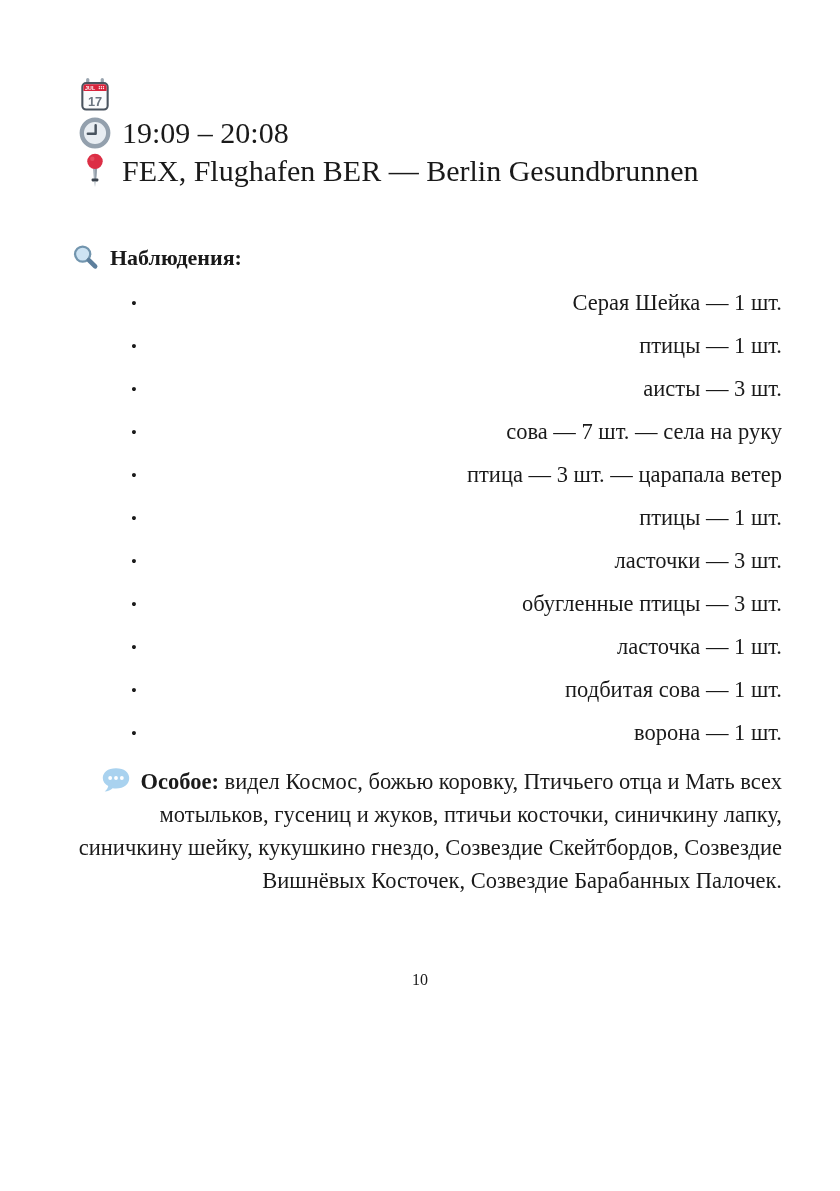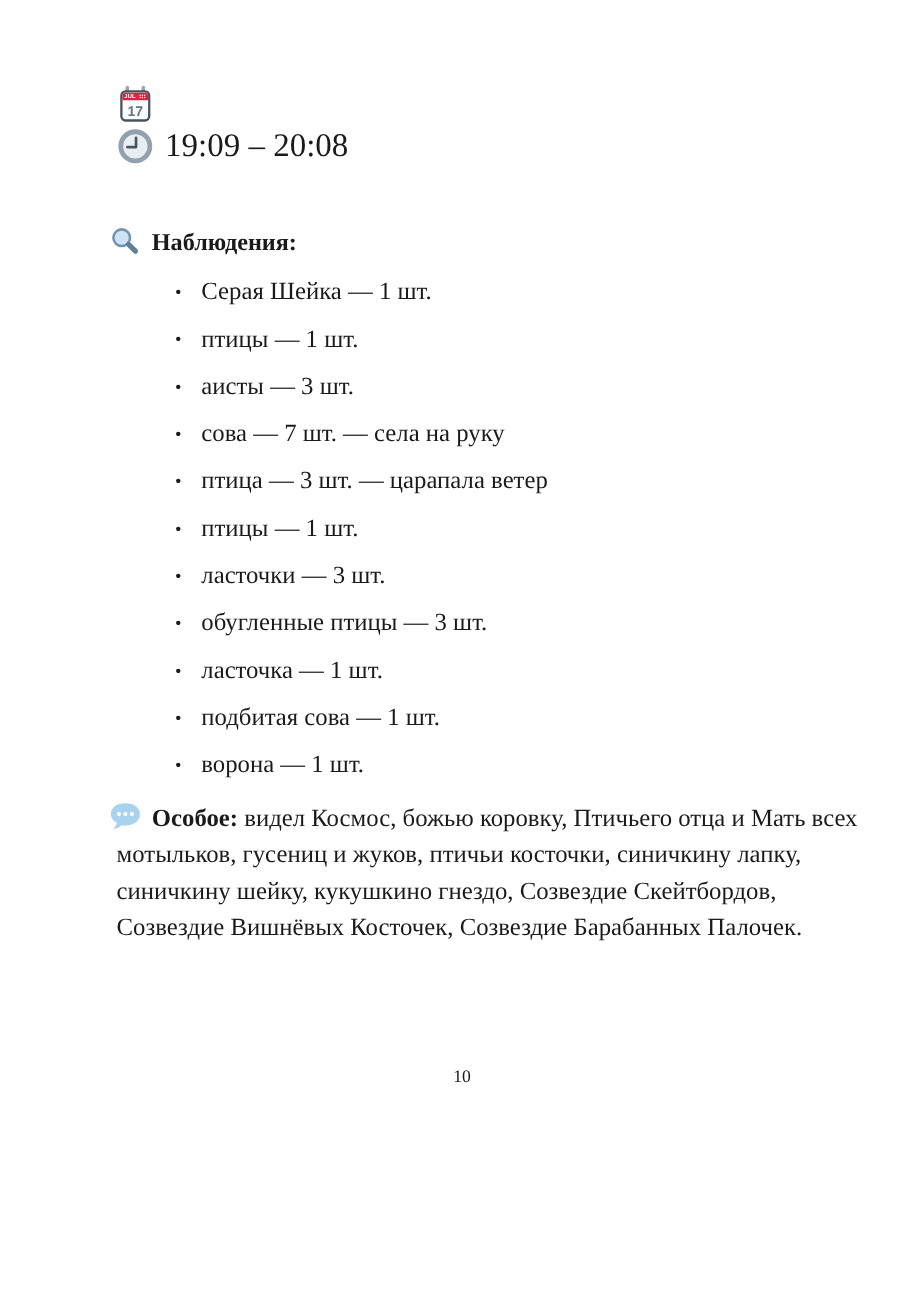--- a/index.html
+++ b/index.html
@@ -2,21 +2,21 @@
 <html lang="ru"><head>
 <meta charset="utf-8">
 <style>
   html, body { margin: 0; padding: 0; background: #ffffff; }
   .page {
     position: relative;
     width: 840px;
     height: 1013px;
     background: #ffffff;
     box-sizing: border-box;
-    padding: 76px 58px 0 106px;
+    padding: 76px 58px 0 78px;
     font-family: "Liberation Serif", serif;
     color: #1a1a1a;
     overflow: hidden;
   }
 
   
   .trip-header { }
   .hline {
     display: flex;
     align-items: center;
@@ -42,20 +42,21 @@
   .obs-title .icn-s { margin-left: -8px; }
   .icn-s { width: 32px; height: 30px; flex: 0 0 auto; display: inline-flex; }
   .icn-s svg { width: 100%; height: 100%; display: block; }
 
   
   ul.obs-list {
     list-style: none;
     margin: 19px 0 0 52px;
     padding: 0;
     font-size: 22.5px;
+    text-align: right;
   }
   ul.obs-list li {
     position: relative;
     padding-left: 25px;
     line-height: 22px;
     margin: 0 0 21px 0;
   }
   ul.obs-list li::before {
     content: "\2022";
     position: absolute;
@@ -63,21 +64,21 @@
     top: 1px;
     font-size: 0.75em;
   }
 
   
   .special {
     margin: 20px 0 0 0;
     max-width: 704px;
     font-size: 22.5px;
     line-height: 33px;
-    text-align: left;
+    text-align: right;
   }
   .special .balloon { 
     display: inline-block;
     width: 36px; height: 31px;
     vertical-align: -7px;
     margin-left: -10px;
     margin-right: 6px;
   }
   .special .balloon svg { width: 100%; height: 100%; display: block; }
   .special b { font-weight: bold; }
@@ -122,20 +123,33 @@
     <div class="hline">
       <span class="icn">
         <svg viewBox="0 0 36 36" xmlns="http://www.w3.org/2000/svg" aria-hidden="true">
           <circle cx="18" cy="18" r="14" fill="#e8edf2" stroke-width="4.6" stroke="#93a0ad"></circle>
           <path d="M18.7 9.8 V18.7 H10.4" fill="none" stroke="#49545f" stroke-width="2.6" stroke-linecap="round" stroke-linejoin="round"></path>
         </svg>
       </span>
       <span>19:09 – 20:08</span>
     </div>
 
+    <div class="hline">
+      <span class="icn">
+        <svg viewBox="0 0 36 40" xmlns="http://www.w3.org/2000/svg" aria-hidden="true">
+          <path d="M15.6 15.5 h4.8 L19.3 29 h-2.6 z" fill="#aab4be"></path>
+          <path d="M18 15.5 h2.4 L19.3 29 h-1.3 z" fill="#939ea9"></path>
+          <rect x="14.2" y="28.2" width="7.6" height="3.4" rx="1.2" fill="#39424c"></rect>
+          <path d="M17.3 31.6 h1.4 l-0.7 6.2 z" fill="#9aa5ae"></path>
+          <circle cx="18" cy="9.3" r="8.6" fill="#dc2f45"></circle>
+          <circle cx="15" cy="6.4" r="2.5" fill="#ea5a6c" opacity="0.65"></circle>
+        </svg>
+      </span>
+      <span>FEX, Flughafen BER — Berlin Gesundbrunnen</span>
+    </div>
 
   </header>
 
   <div class="obs-title">
     <span class="icn-s">
       <svg viewBox="0 0 34 34" xmlns="http://www.w3.org/2000/svg" aria-hidden="true">
         <circle cx="13.2" cy="12.6" r="8.6" stroke="#7295ae" stroke-width="2.6" fill="#cde3f3"></circle>
         <path d="M20.2 19.4 L27.4 26.4" stroke-width="5.2" stroke-linecap="round" stroke="#5d7f9c"></path>
       </svg>
     </span>

